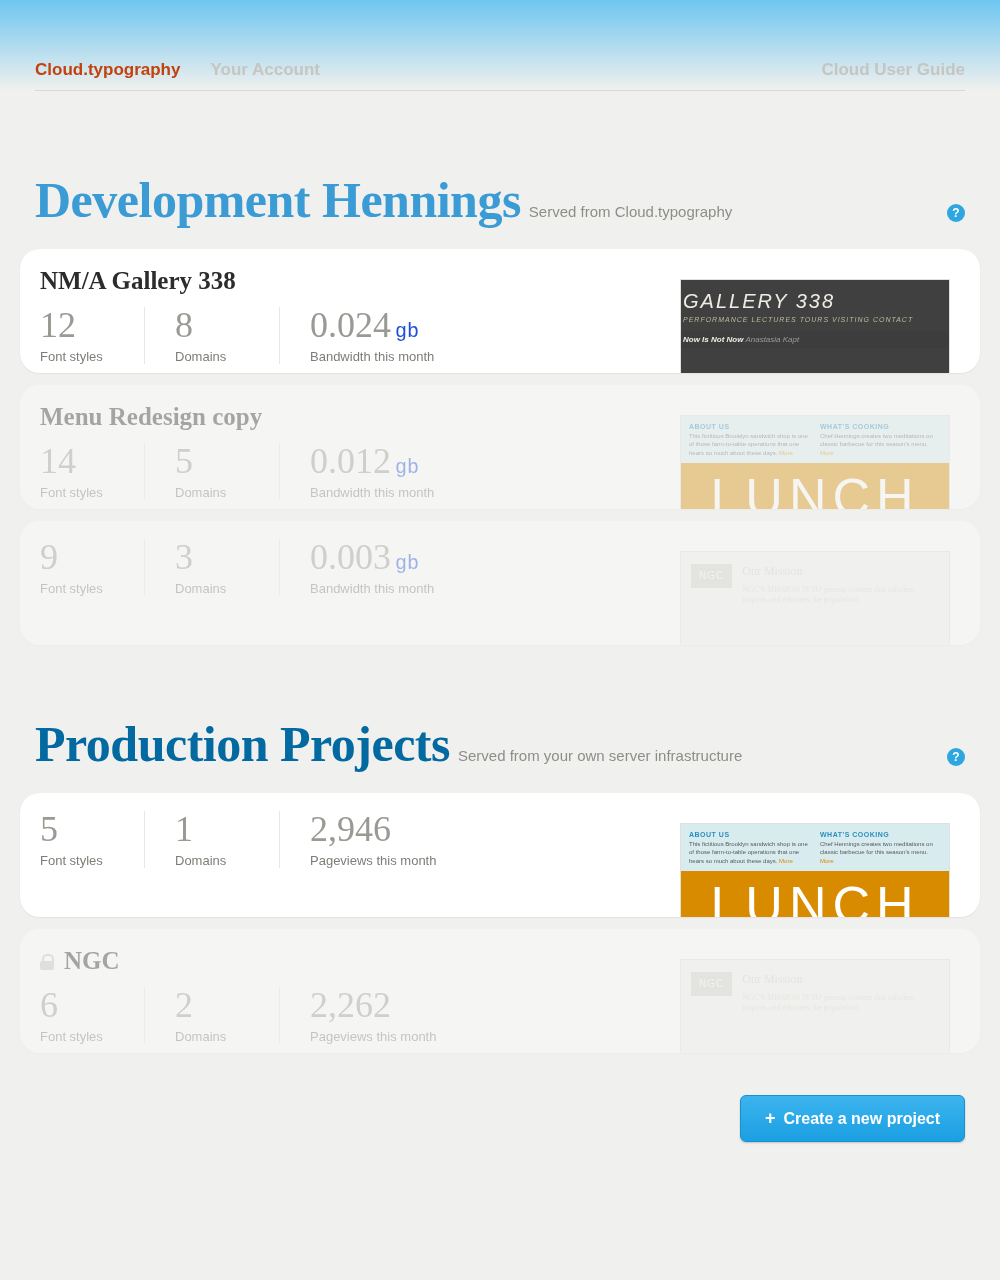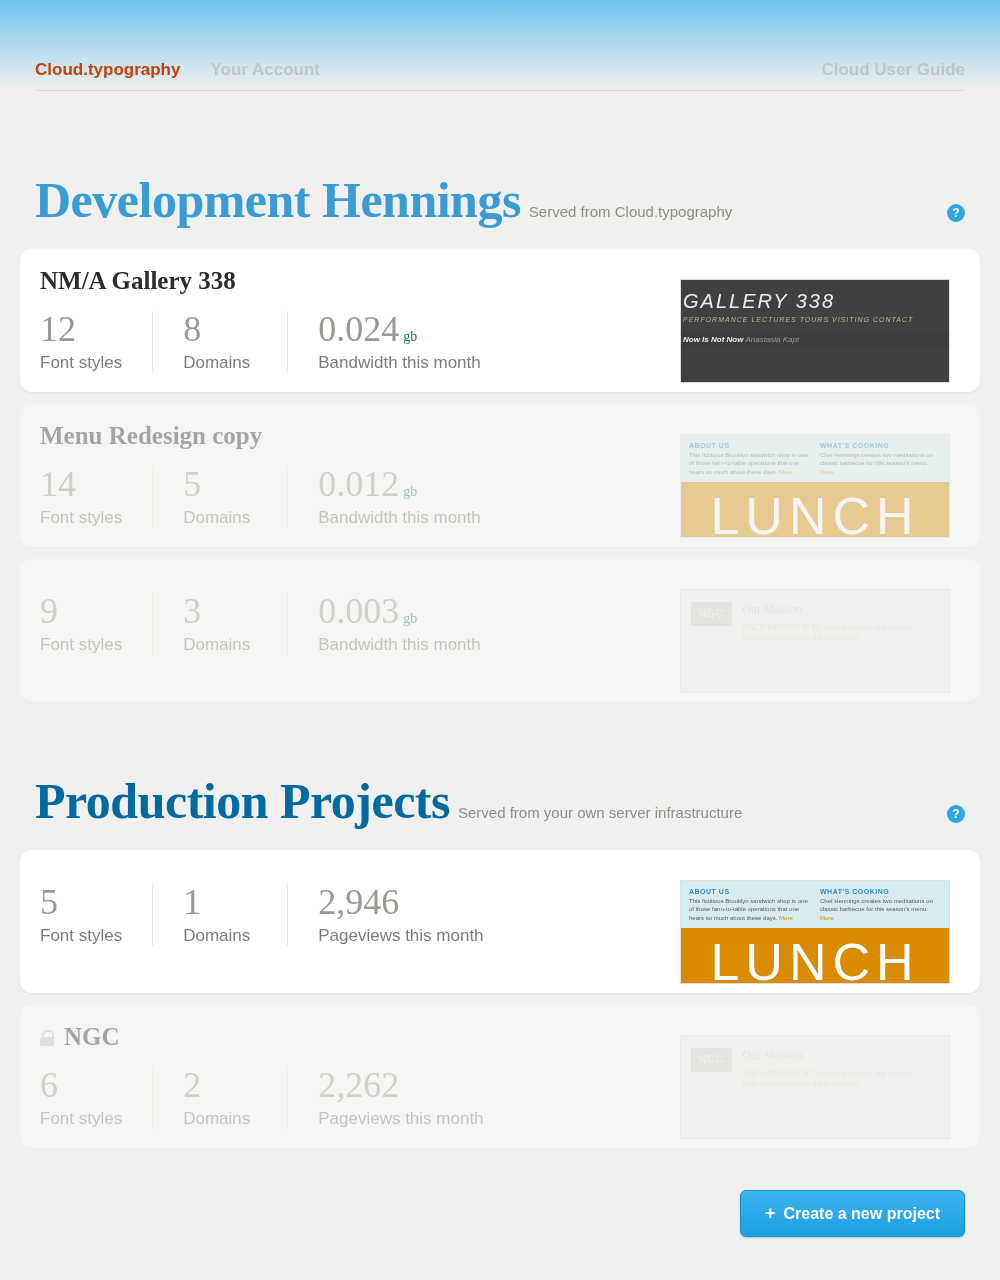--- a/index.html
+++ b/index.html
@@ -30,46 +30,46 @@
   }
   .dev  { color: #3b9bd4; }
   .prod { color: #0369a1; }
   .section-sub { color: #8e8e89; font-size: 15px; margin-left: 8px; }
   .help {
     margin-left: auto; width: 18px; height: 18px; border-radius: 50%;
     background: #2ea7e0; color: #fff; font-size: 12px; font-weight: 700;
     display: flex; align-items: center; justify-content: center;
   }
   .card {
-    background: #fff; border-radius: 12px; box-shadow: 0 1px 2px rgba(0,0,0,0.06);
+    background: #fff; border-radius: 20px; box-shadow: 0 1px 2px rgba(0,0,0,0.06);
     margin: 0 0 12px; padding: 18px 20px 12px; position: relative; overflow: hidden;
-    height: 143px;
+    height: 124px;
   }
   .card.faded { opacity: 0.38; }
   .card-title {
     font-family: Georgia, "Times New Roman", serif; font-weight: 700;
     font-size: 25px; color: #2c2c2c; margin-bottom: 12px; display: flex; align-items: center;
   }
   .lock-icon {
     display:inline-block; width:14px; height:14px; margin-right:10px; position:relative;
   }
   .lock-icon::before {
     content:""; position:absolute; left:2px; top:0; width:8px; height:7px;
     border:2px solid #c6c6c2; border-bottom:none; border-radius:5px 5px 0 0;
   }
   .lock-icon::after {
     content:""; position:absolute; left:0; top:7px; width:14px; height:9px;
     background:#c6c6c2; border-radius:2px;
   }
-  .stats { display:flex;margin-top:16px; }
+  .stats { display:flex; }
   .stat { padding-right:30px; border-right:1px solid #e6e6e2; margin-right:30px; min-width:105px; }
   .stat:last-child { border-right:none; }
   .stat-val { font-family: Georgia, serif; font-size: 36px; color:#9a9a94; line-height:1; }
-  .stat-unit { font-family: Liberation Serif, serif; font-size:14px; color:#0f766e; margin-left:4px; }
-  .stat-lbl { font-size:17px; color:#7d7d78; margin-top:6px; }
+  .stat-unit { font-family: Liberation Mono, monospace; font-size:20px; color:#1d4ed8; margin-left:4px; }
+  .stat-lbl { font-size:13px; color:#7d7d78; margin-top:6px; }
   .preview {
     position:absolute; right:30px; top:30px; width:270px; height:104px;
     background:#ededeb; border:1px solid #e0e0dc; overflow:hidden;
   }
   .pv-gallery { background:#404040; color:#efece4; padding:10px 2px; height:100%;font-style:italic; }
   .pv-gallery h4 { font-family:"Arial Narrow",sans-serif; font-size:20px; letter-spacing:2px; font-weight:400; }
   .pv-gallery .tags { font-size:7px; letter-spacing:1px; color:#c0b89c; margin-top:3px; }
   .pv-gallery .bar { background:#3d3d3d; margin:8px -14px 0; padding:4px 14px; font-size:8px; }
   .pv-gallery .bar b { font-weight:700; }
   .pv-lunch { background:#a21caf; height:100%; display:flex; flex-direction:column; }

